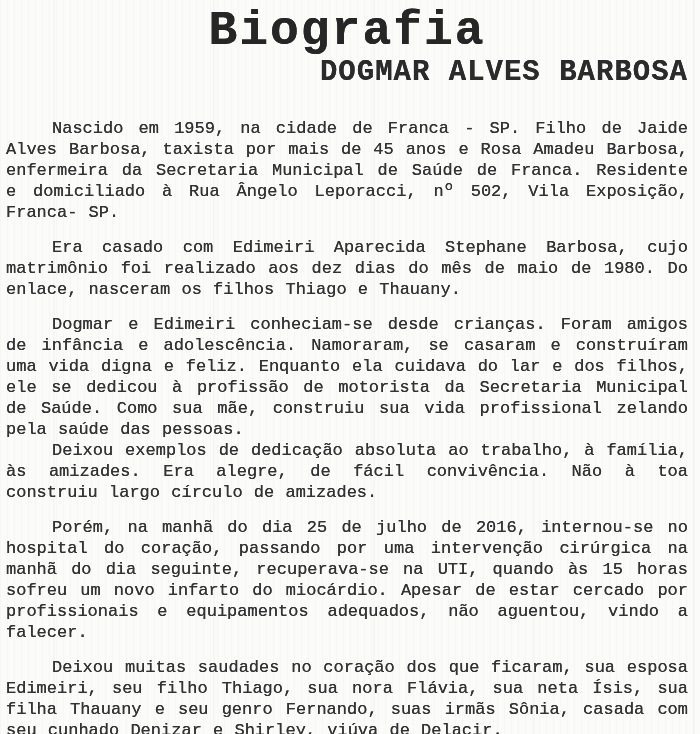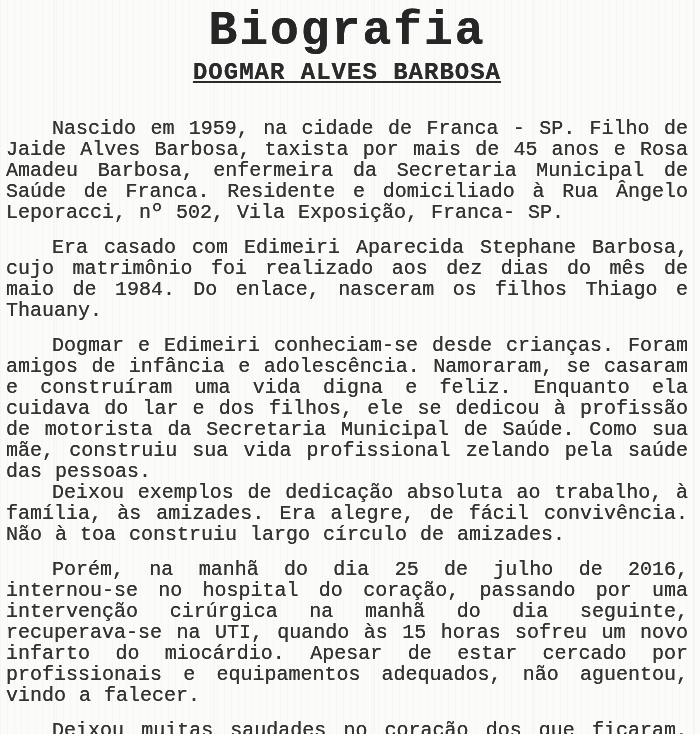--- a/index.html
+++ b/index.html
@@ -34,35 +34,34 @@
     text-align: center;
     font-size: 48px;
     font-weight: bold;
     letter-spacing: 2px;
     color: #262626;
     text-shadow: 0 0 0.6px #262626;
     line-height: 46px;
   }
   .doc-subtitle {
     margin: 6px 0 0 0;
-    text-align: center;
-    font-size: 24px;
+    text-align: right;
+    font-size: 29px;
     font-weight: bold;
     letter-spacing: 1px;
     color: #2b2b2b;
     text-shadow: 0 0 0.5px #2b2b2b;
     line-height: 26px;
-    text-decoration: underline;
   }
   .body-text {
     margin-top: 32px;
   }
   .para {
     margin: 0 0 14px 0;
-    font-size: 20px;
+    font-size: 17px;
     line-height: 21px;
     text-align: justify;
     text-indent: 46px;
     word-spacing: 1px;
     text-shadow: 0 0 0.45px #343434;
     color: #333333;
   }
   .para.no-gap-below {
     margin-bottom: 0;
     margin-top: 8px;
@@ -72,19 +71,19 @@
 </style>
 </head>
 <body>
 
 <div class="page">
   <h1 class="doc-title">Biografia</h1>
   <h2 class="doc-subtitle">DOGMAR ALVES BARBOSA</h2>
 
   <div class="body-text">
     <p class="para">Nascido em 1959, na cidade de Franca - SP. Filho de Jaide Alves Barbosa, taxista por mais de 45 anos e Rosa Amadeu Barbosa, enfermeira da Secretaria Municipal de Saúde de Franca. Residente e domiciliado à Rua Ângelo Leporacci, nº 502, Vila Exposição, Franca- SP.</p>
-    <p class="para">Era casado com Edimeiri Aparecida Stephane Barbosa, cujo matrimônio foi realizado aos dez dias do mês de maio de 1984. Do enlace, nasceram os filhos Thiago e Thauany.</p>
+    <p class="para">Era casado com Edimeiri Aparecida Stephane Barbosa, cujo matrimônio foi realizado aos dez dias do mês de maio de 1980. Do enlace, nasceram os filhos Thiago e Thauany.</p>
     <p class="para no-gap-below">Dogmar e Edimeiri conheciam-se desde crianças. Foram amigos de infância e adolescência. Namoraram, se casaram e construíram uma vida digna e feliz. Enquanto ela cuidava do lar e dos filhos, ele se dedicou à profissão de motorista da Secretaria Municipal de Saúde. Como sua mãe, construiu sua vida profissional zelando pela saúde das pessoas.</p>
     <p class="para tight-gap">Deixou exemplos de dedicação absoluta ao trabalho, à família, às amizades. Era alegre, de fácil convivência. Não à toa construiu largo círculo de amizades.</p>
     <p class="para">Porém, na manhã do dia 25 de julho de 2016, internou-se no hospital do coração, passando por uma intervenção cirúrgica na manhã do dia seguinte, recuperava-se na UTI, quando às 15 horas sofreu um novo infarto do miocárdio. Apesar de estar cercado por profissionais e equipamentos adequados, não aguentou, vindo a falecer.</p>
     <p class="para">Deixou muitas saudades no coração dos que ficaram, sua esposa Edimeiri, seu filho Thiago, sua nora Flávia, sua neta Ísis, sua filha Thauany e seu genro Fernando, suas irmãs Sônia, casada com seu cunhado Denizar e Shirley, viúva de Delacir.</p>
   </div>
 </div>
 
 </body></html>

